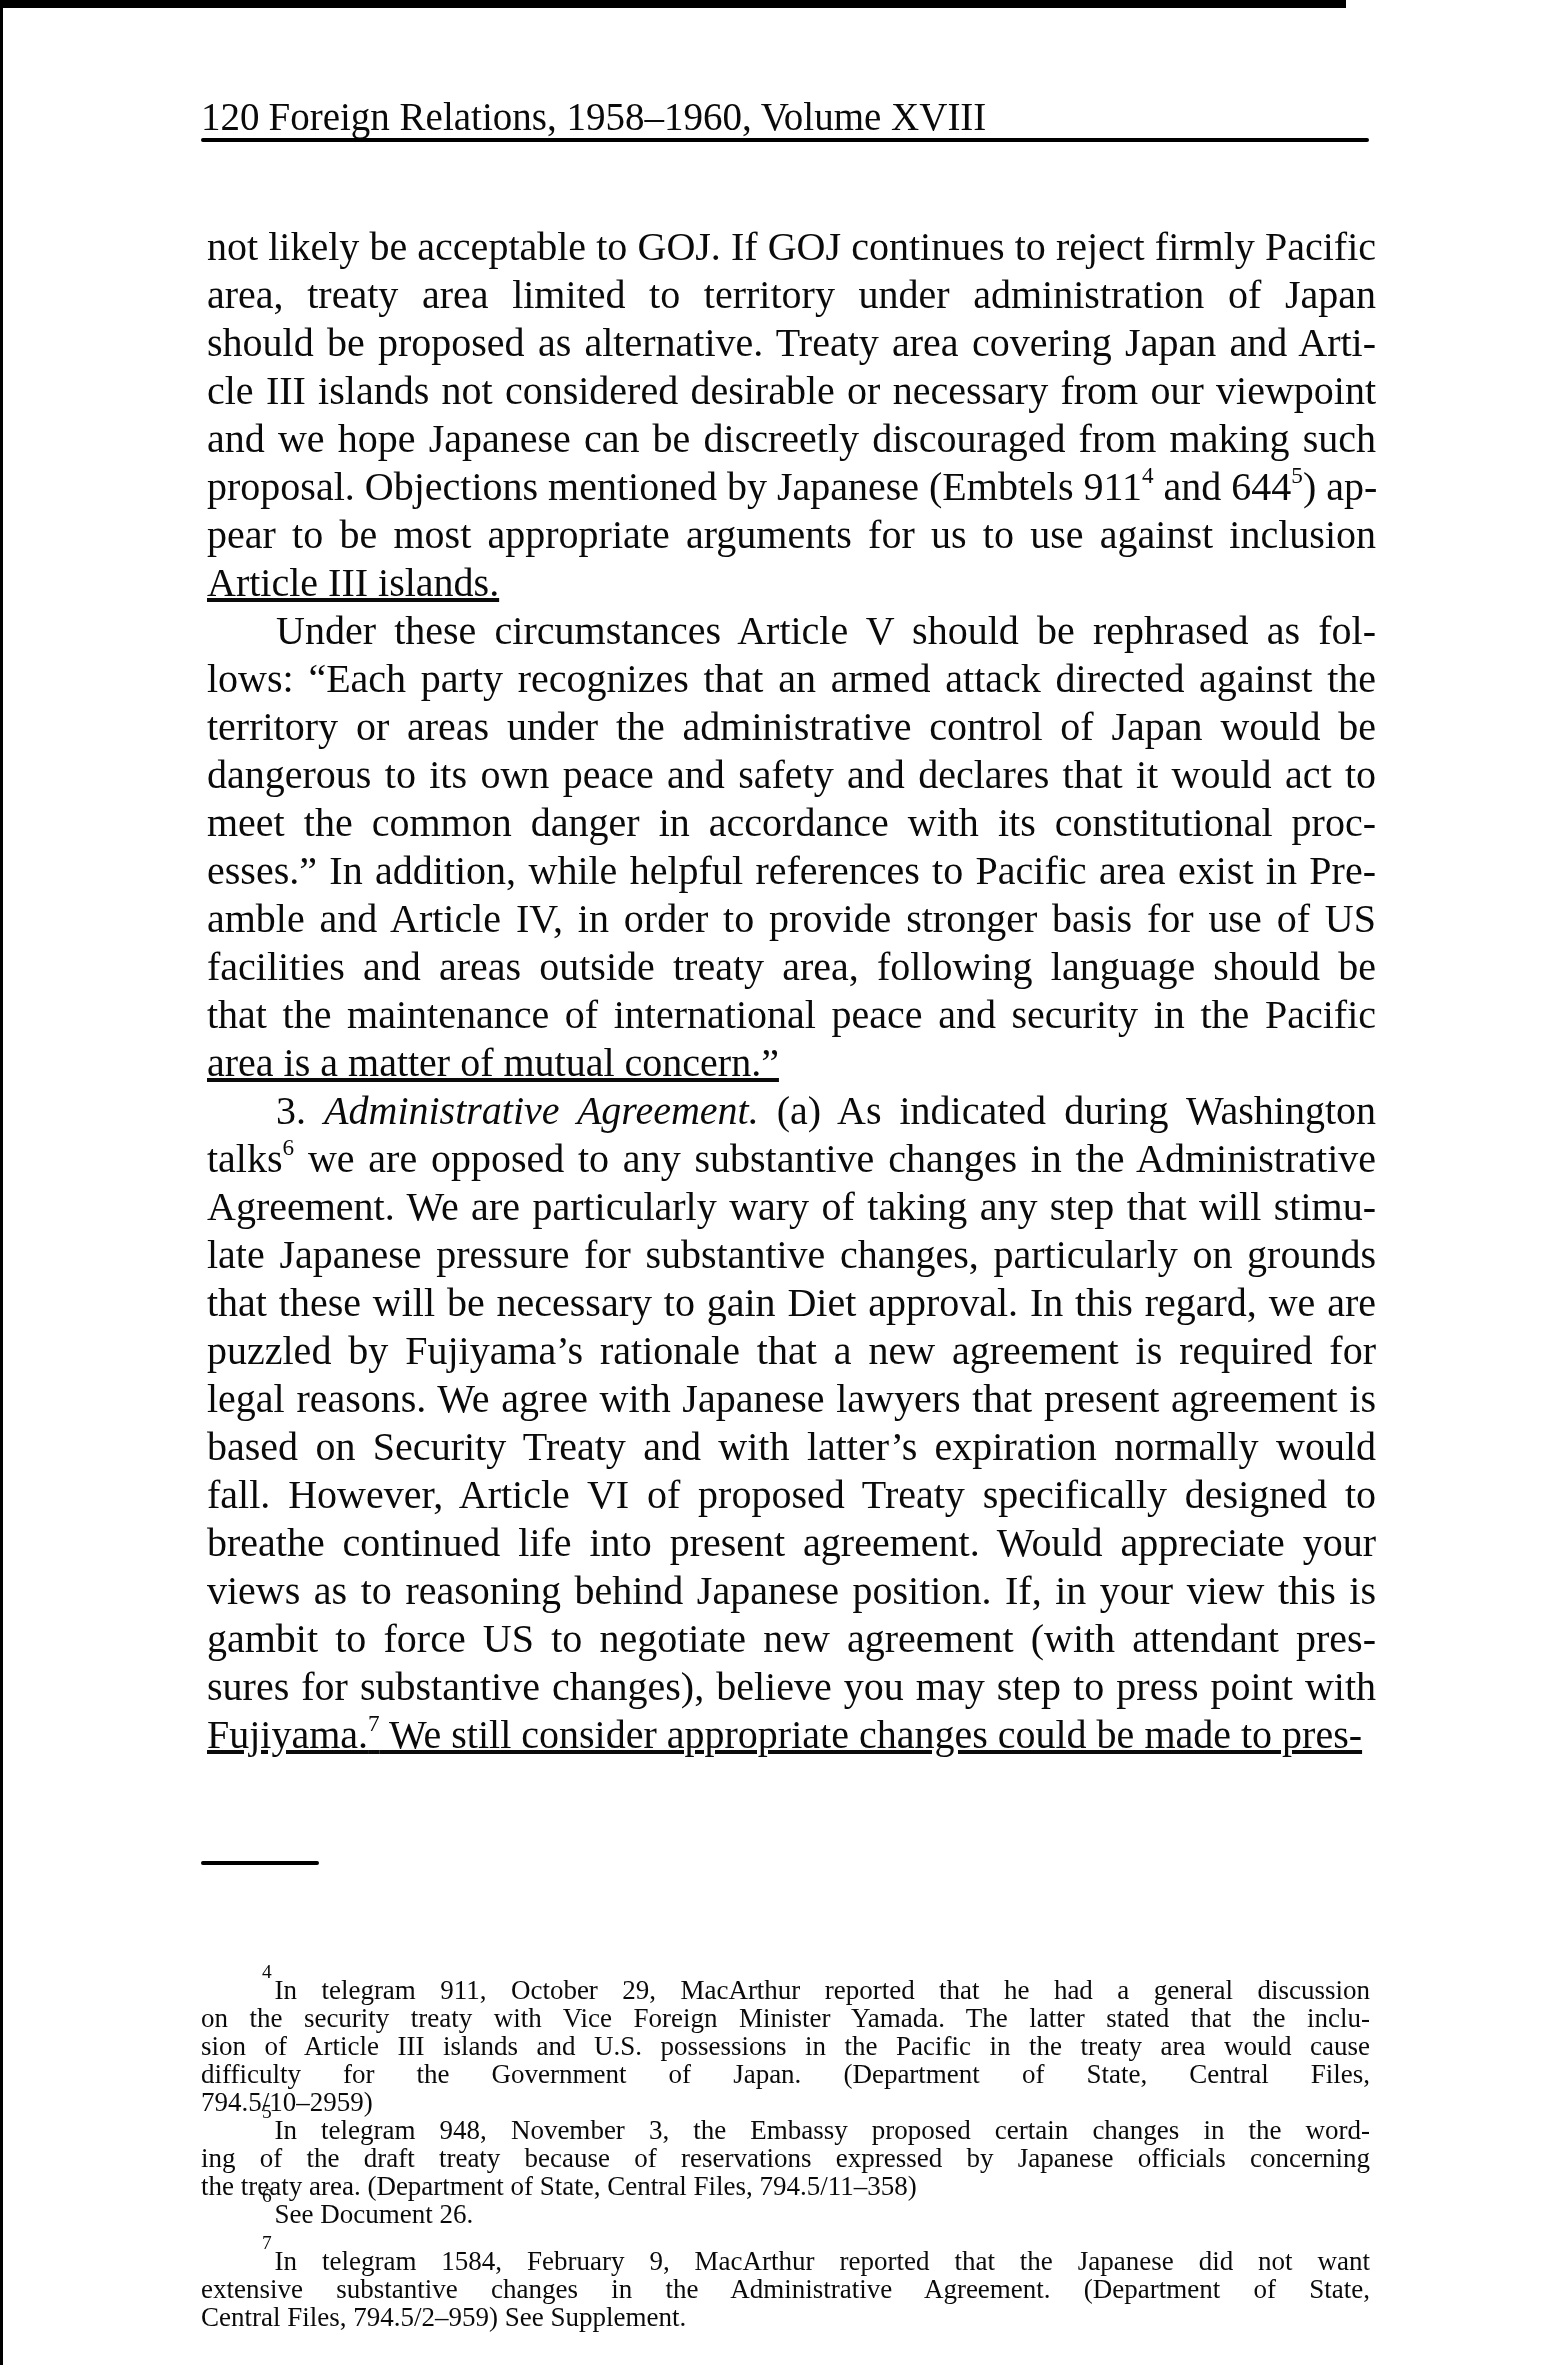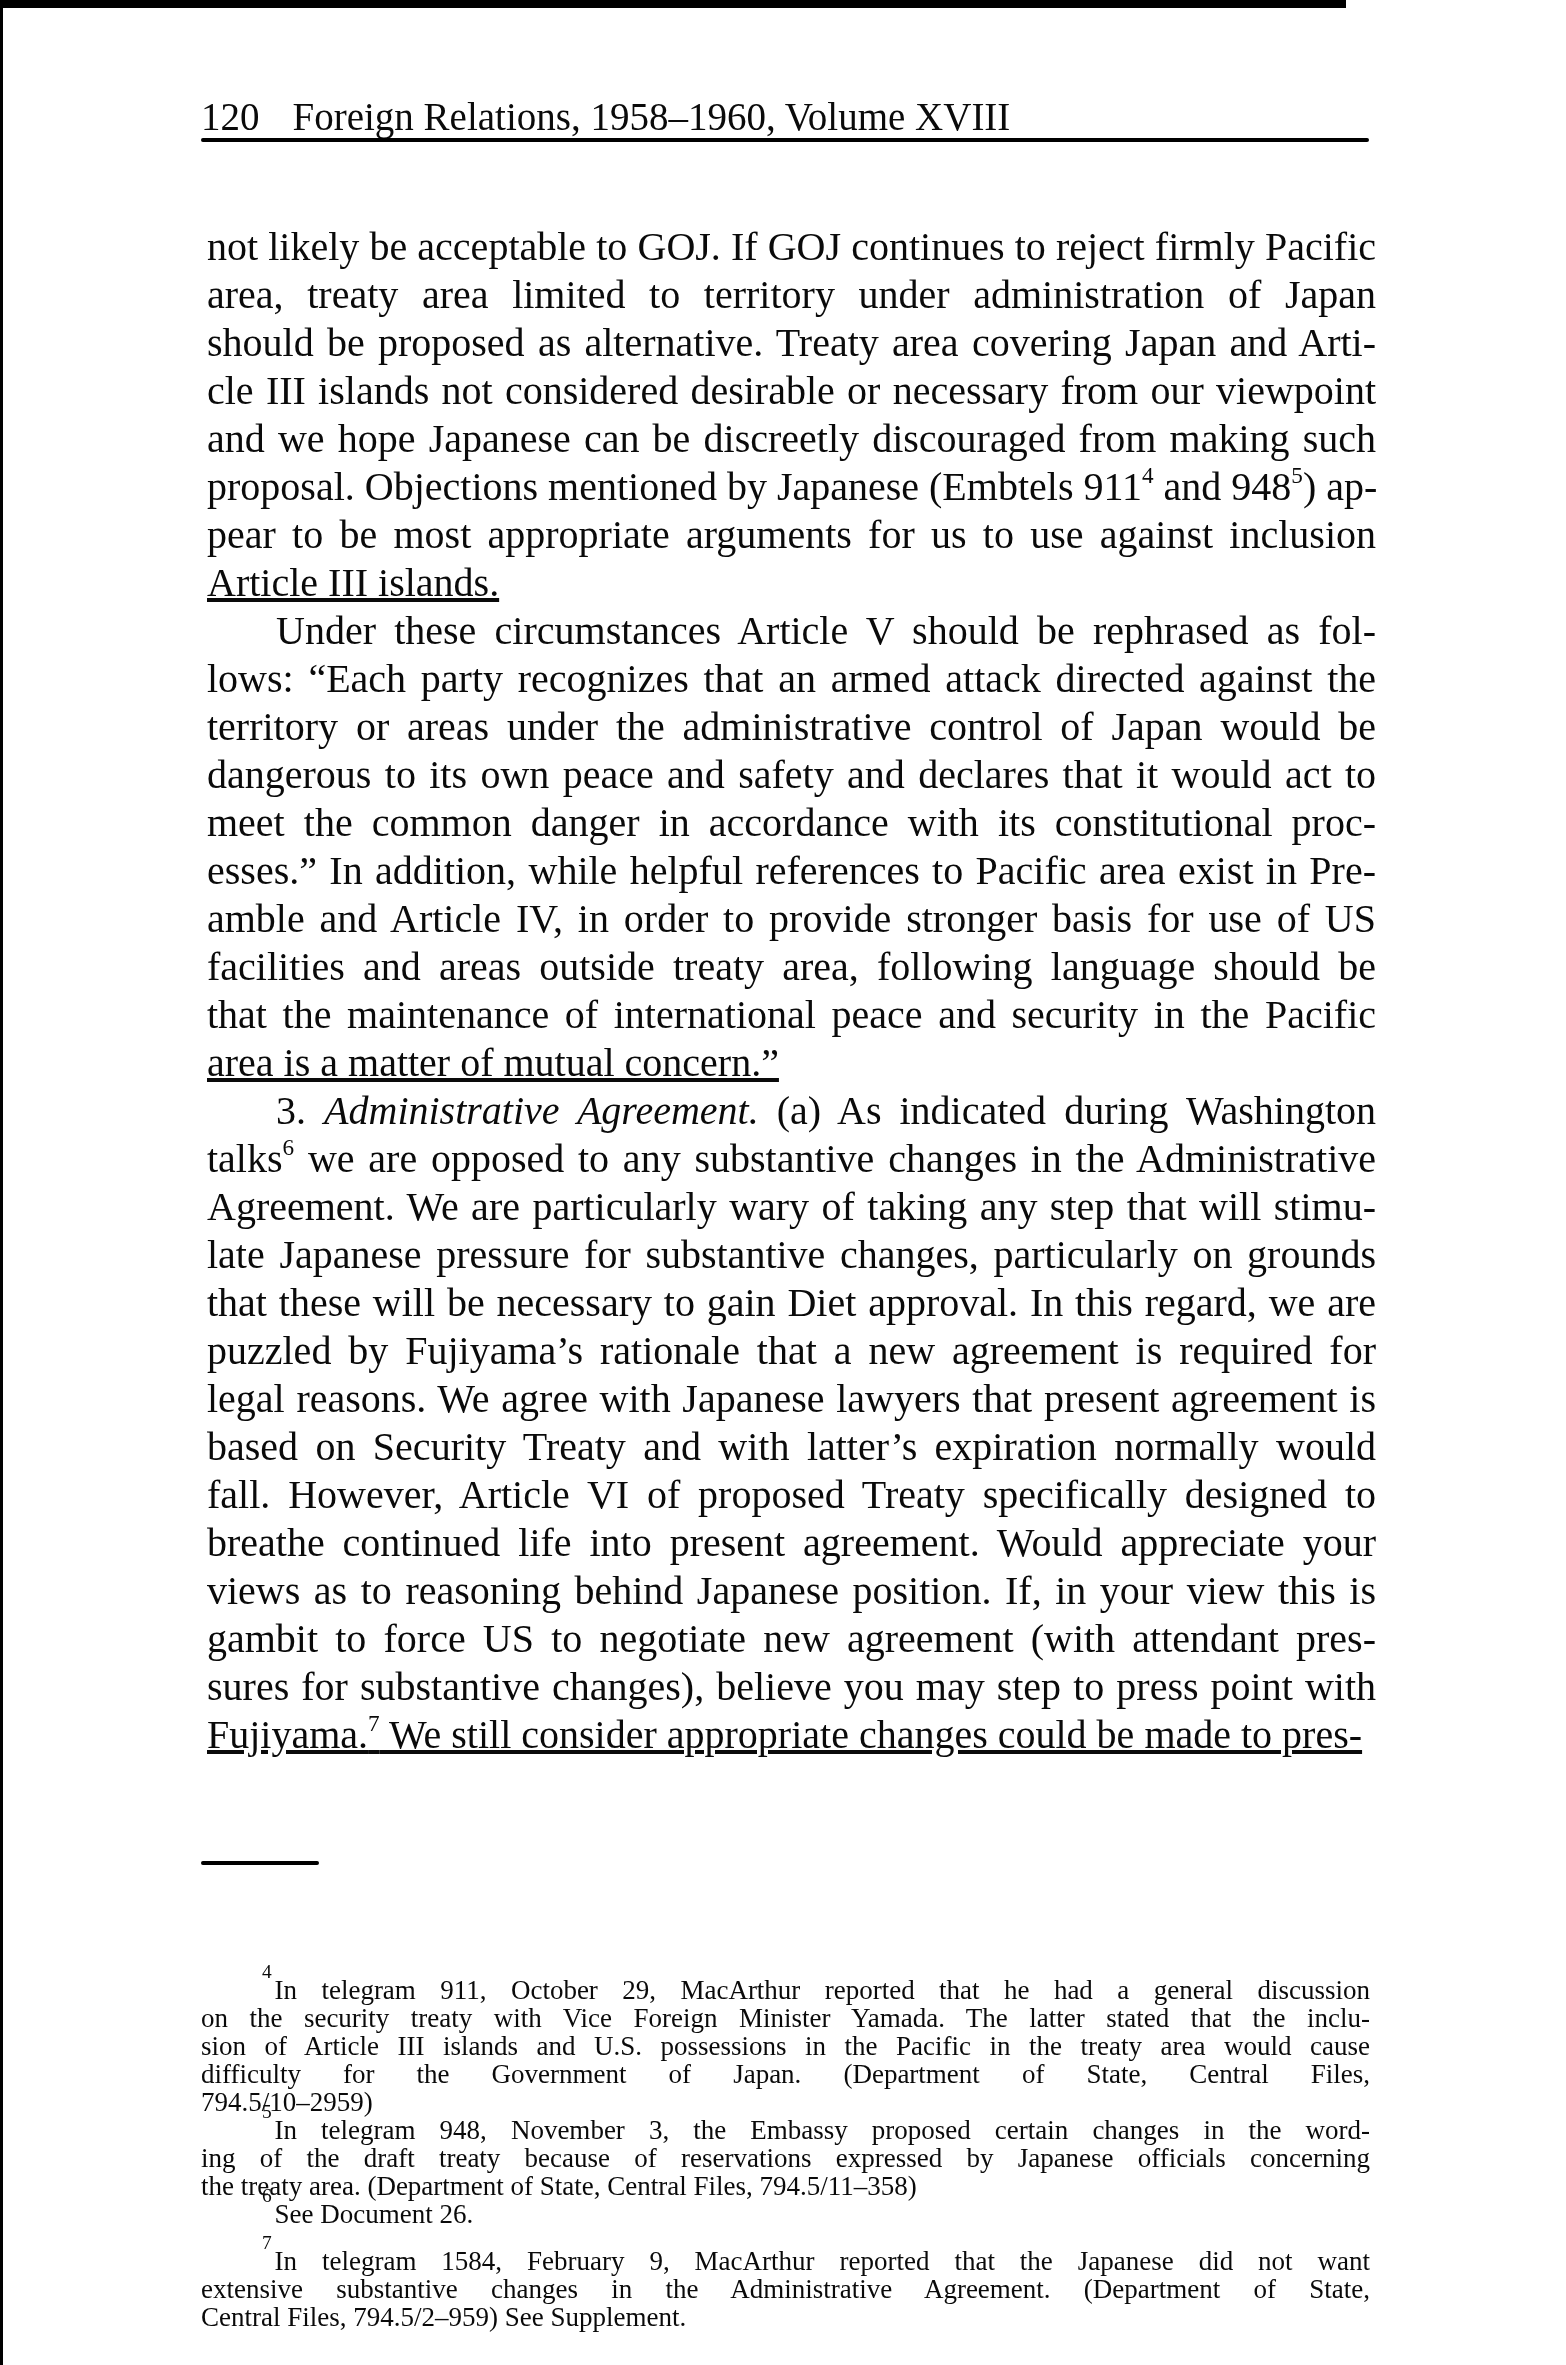--- a/index.html
+++ b/index.html
@@ -40,21 +40,21 @@
       position: absolute;
       left: 0;
       top: 93px;
       width: 1169px;
       font-size: 39px;
       line-height: 47px;
       white-space: nowrap;
     }
     .running-head .page-num {
       display: inline-block;
-      margin-right: 33px;
+      margin-right: 9px;
     }
     .head-rule {
       position: absolute;
       left: 0;
       top: 138px;
       width: 1168px;
       height: 4.3px;
       background: #000;
       border-radius: 1.9px;
     }
@@ -153,21 +153,21 @@
   </div>
   <div class="head-rule"></div>
 
   <div class="body-text" id="body-text">
       <p>
         <span class="line"><span>not likely be acceptable to GOJ. If GOJ continues to reject firmly Pacific</span></span>
         <span class="line"><span>area, treaty area limited to territory under administration of Japan</span></span>
         <span class="line"><span>should be proposed as alternative. Treaty area covering Japan and Arti-</span></span>
         <span class="line"><span>cle III islands not considered desirable or necessary from our viewpoint</span></span>
         <span class="line"><span>and we hope Japanese can be discreetly discouraged from making such</span></span>
-        <span class="line"><span>proposal. Objections mentioned by Japanese (Embtels 911</span><sup class="fnref">4</sup><span> and 948</span><sup class="fnref">5</sup><span>) ap-</span></span>
+        <span class="line"><span>proposal. Objections mentioned by Japanese (Embtels 911</span><sup class="fnref">4</sup><span> and 644</span><sup class="fnref">5</sup><span>) ap-</span></span>
         <span class="line"><span>pear to be most appropriate arguments for us to use against inclusion</span></span>
         <span class="line last"><span>Article III islands.</span></span>
       </p>
       <p>
         <span class="line" style="padding-left: 69px;"><span>Under these circumstances Article V should be rephrased as fol-</span></span>
         <span class="line"><span>lows: “Each party recognizes that an armed attack directed against the</span></span>
         <span class="line"><span>territory or areas under the administrative control of Japan would be</span></span>
         <span class="line"><span>dangerous to its own peace and safety and declares that it would act to</span></span>
         <span class="line"><span>meet the common danger in accordance with its constitutional proc-</span></span>
         <span class="line"><span>esses.” In addition, while helpful references to Pacific area exist in Pre-</span></span>

